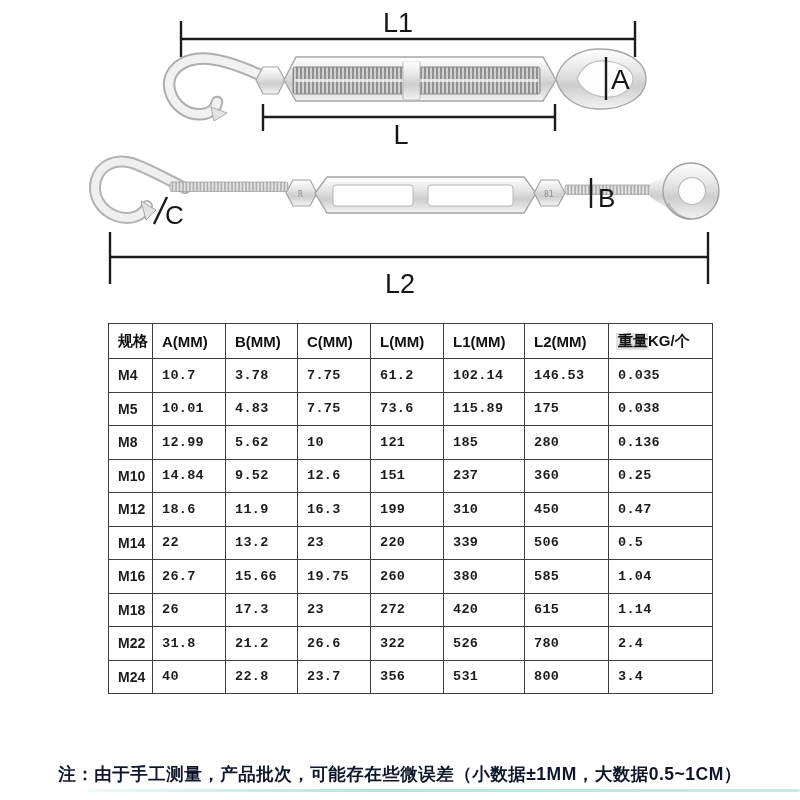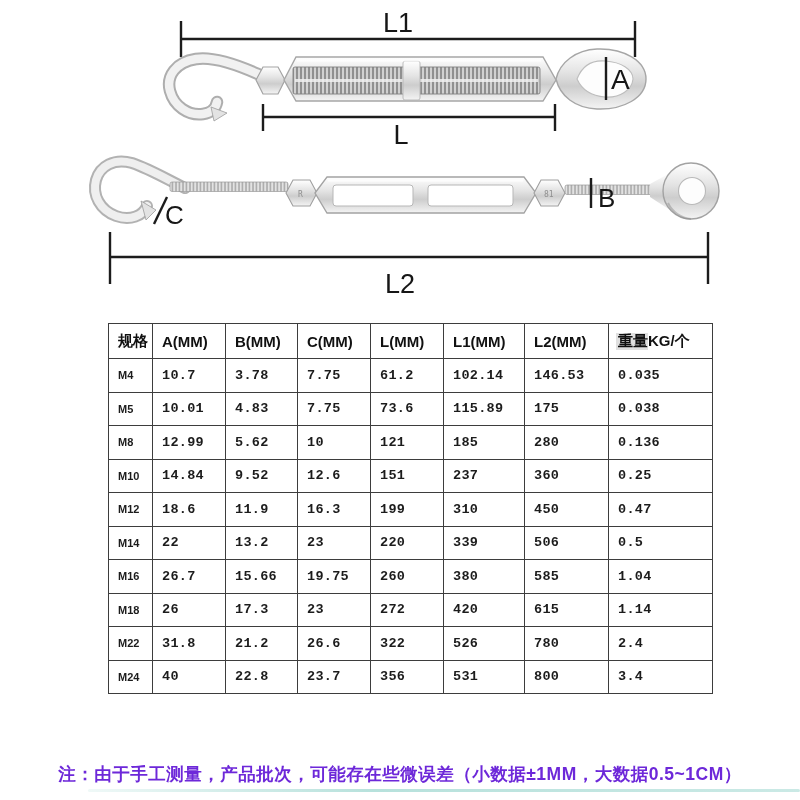--- a/index.html
+++ b/index.html
@@ -22,30 +22,30 @@
   }
   .spec-table th{
     position:relative;height:34px;font-size:15px;font-weight:bold;color:#111;
     font-family:"Liberation Sans",sans-serif;
   }
   .spec-table td{
     height:32.5px;font-size:13.5px;font-weight:bold;color:#1c1c1c;
     font-family:"Liberation Mono","DejaVu Sans Mono",monospace;letter-spacing:0.3px;
   }
   .spec-table td.spec{
-    font-family:"Liberation Sans",sans-serif;font-size:11px;letter-spacing:0;
+    font-family:"Liberation Sans",sans-serif;font-size:14px;letter-spacing:0;
   }
   .spec-table th > span{position:relative;z-index:1;margin-top:20px;}
   .smudge{
     position:absolute;left:7px;top:9px;width:32px;height:17px;
     background:#c7c7c7;opacity:.55;z-index:0;
   }
   .note{
     position:absolute;left:0;top:762px;width:800px;text-align:center;
-    color:#6d28d9;font-weight:bold;font-size:17.5px;letter-spacing:.5px;
+    color:#0f172a;font-weight:bold;font-size:17.5px;letter-spacing:.5px;
     font-family:"Liberation Sans",sans-serif;
   }
   .teal-line{
     position:absolute;left:88px;top:789px;width:712px;height:2.5px;border-radius:2px;
     background:linear-gradient(90deg,rgba(124,201,191,.12),rgba(124,201,191,.55) 40%,rgba(124,201,191,.4));
   }
 </style>
 </head>
 <body>
 

